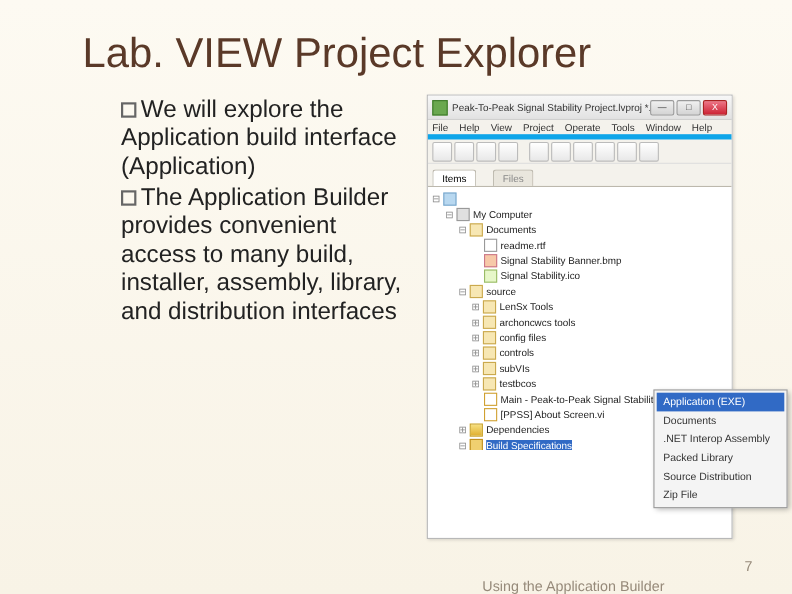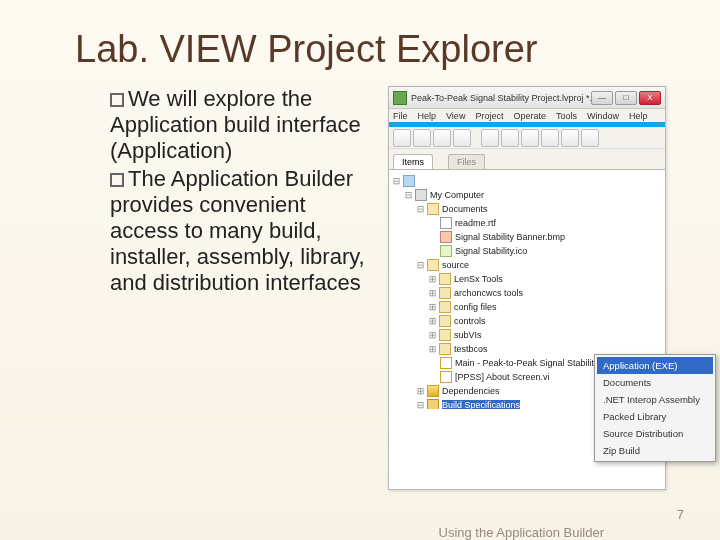--- a/index.html
+++ b/index.html
@@ -190,18 +190,18 @@
 
     </div>
   </div>
 
   <div class="context">
     <div class="citem hl">Application (EXE)</div>
     <div class="citem">Documents</div>
     <div class="citem">.NET Interop Assembly</div>
     <div class="citem">Packed Library</div>
     <div class="citem">Source Distribution</div>
-    <div class="citem">Zip Build</div>
+    <div class="citem">Zip File</div>
   </div>
 
   <div class="footer-l">Using the Application Builder</div>
   <div class="footer-r">7</div>
 </div>
 
 </body></html>

